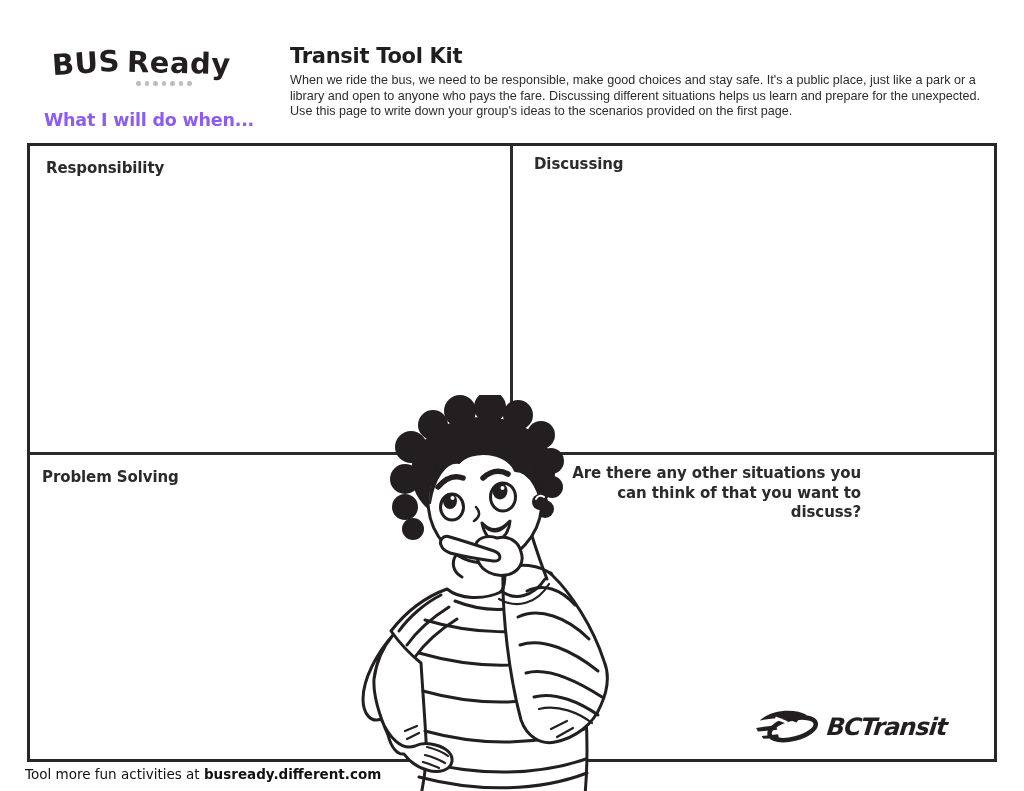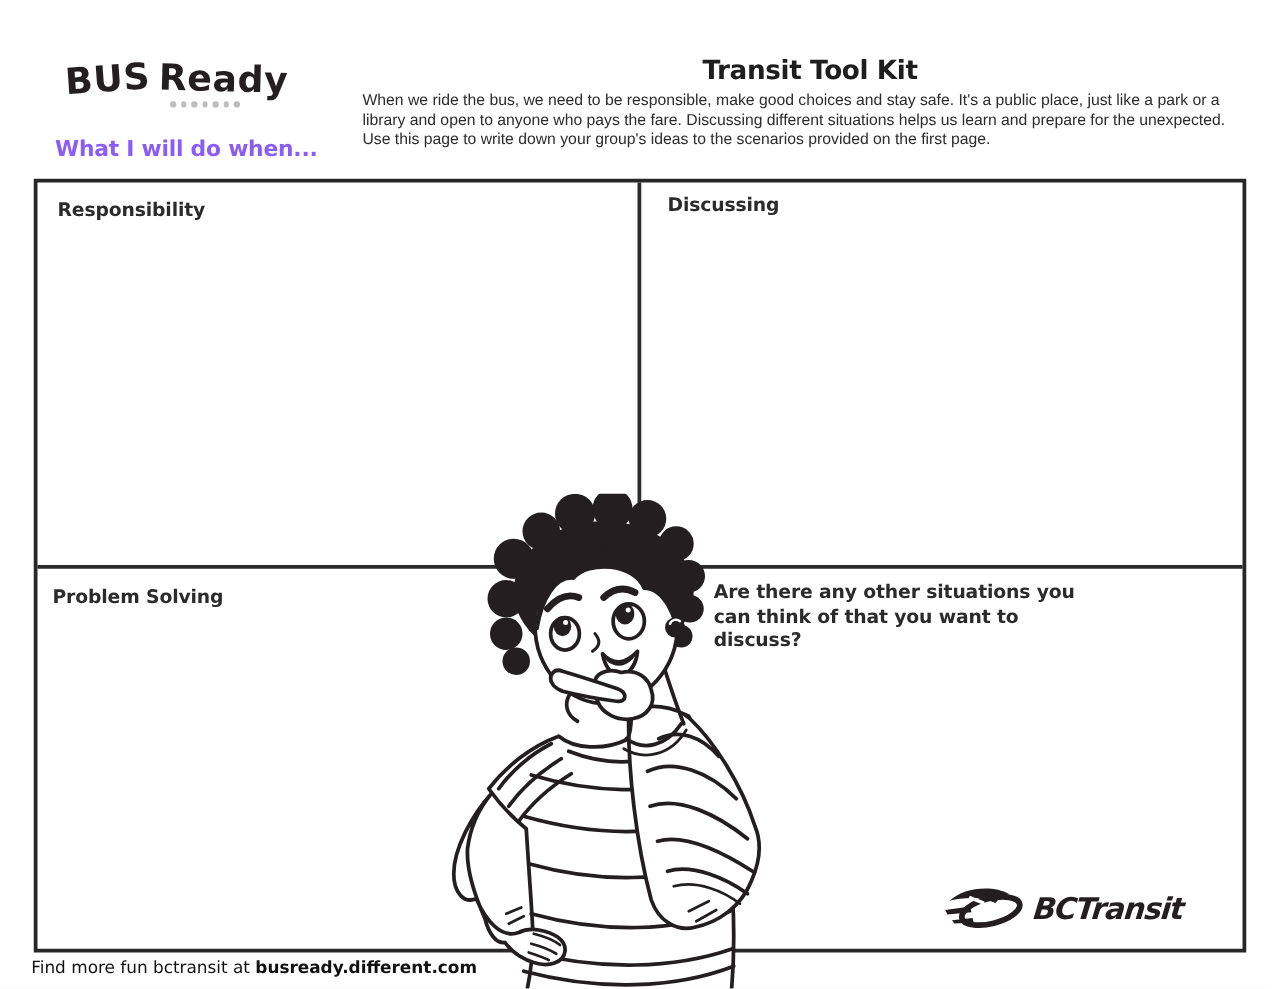--- a/index.html
+++ b/index.html
@@ -13,33 +13,33 @@
   .logo { position:absolute; left:52px; top:46px; }
   .logo-words { font-weight:bold; font-size:29px; letter-spacing:0.5px; color:#231f20; white-space:nowrap; }
   .logo-w1 { display:inline-block; transform:rotate(-4deg); }
   .logo-w2 { display:inline-block; margin-left:7px; transform:rotate(1.5deg); }
   .logo-dots { margin:1px 0 0 84px; display:flex; gap:4px; }
   .logo-dots i { width:4.5px; height:4.5px; border-radius:50%; background:#bdbdbd; }
   
   .tagline { position:absolute; left:44px; top:110px; font-size:17.5px; font-weight:bold; color:#8b5cf6; letter-spacing:-0.2px; }
   
   .header { position:absolute; left:290px; top:44px; width:716px; }
-  .header h1 { font-size:21px; font-weight:bold; letter-spacing:-0.3px; color:#1e1e1e;text-align:center; }
+  .header h1 { font-size:21px; font-weight:bold; letter-spacing:-0.3px; color:#1e1e1e; }
   .header p {
     margin-top:5px; width:714px; font-family:Liberation Sans, sans-serif;
     font-size:12.6px; line-height:1.24; color:#2c2c2c;
   }
   
   .grid {
     position:absolute; left:27px; top:143px; width:970px; height:619px;
     border:3px solid #272727; background:#fff;
   }
   .vline { position:absolute; left:480px; top:0; width:2.5px; height:306px; background:#2b2b2b; }
   .hline { position:absolute; left:0; top:306px; width:100%; height:2.5px; background:#2b2b2b; }
-  .q { position:absolute; font-weight:bold; font-size:15px; color:#2b2b2b; letter-spacing:-0.1px; }
+  .q { position:absolute; font-weight:bold; font-size:15px; color:#2b2b2b; letter-spacing:-0.1px;text-align:right; }
   .q1-label { left:16px; top:13px; }
   .q2-label { left:504px; top:9px; }
   .q3-label { left:12px; top:322px; }
   .q4-label { left:541px; top:318px; width:290px; line-height:1.3; }
   
   .kid { position:absolute; left:355px; top:395px; width:330px; height:396px; z-index:4; }
   
   .bct { position:absolute; left:756px; top:706px; z-index:5; display:flex; align-items:center; gap:5px; }
   .bct-swoosh { width:66px; height:42px; }
   .bct-text {
@@ -174,16 +174,16 @@
       <ellipse cx="40" cy="25" rx="26" ry="11" transform="rotate(-14 40 25)" fill="none" stroke="#231f20" stroke-width="5"></ellipse>
       <path fill="#231f20" d="M 4,16 C 16,4 42,2 56,10 C 50,12 46,15 44,18 C 32,12 16,13 4,16 Z"></path>
       <path fill="#231f20" d="M 0,24 L 22,21 L 23,26 L 2,28 Z"></path>
       <path fill="#231f20" d="M 6,33 L 24,31 L 25,35 L 8,36 Z"></path>
       <path d="M 21,13 L 34,18" stroke="#ffffff" stroke-width="3"></path>
     </svg>
     <span class="bct-text">BCTransit</span>
   </div>
 
   <div class="footer">
-    <span>Find more fun bctransit at </span><b>busready.different.com</b>
+    <span>Tool more fun activities at </span><b>busready.different.com</b>
   </div>
 
 </div>
 
 </body></html>

